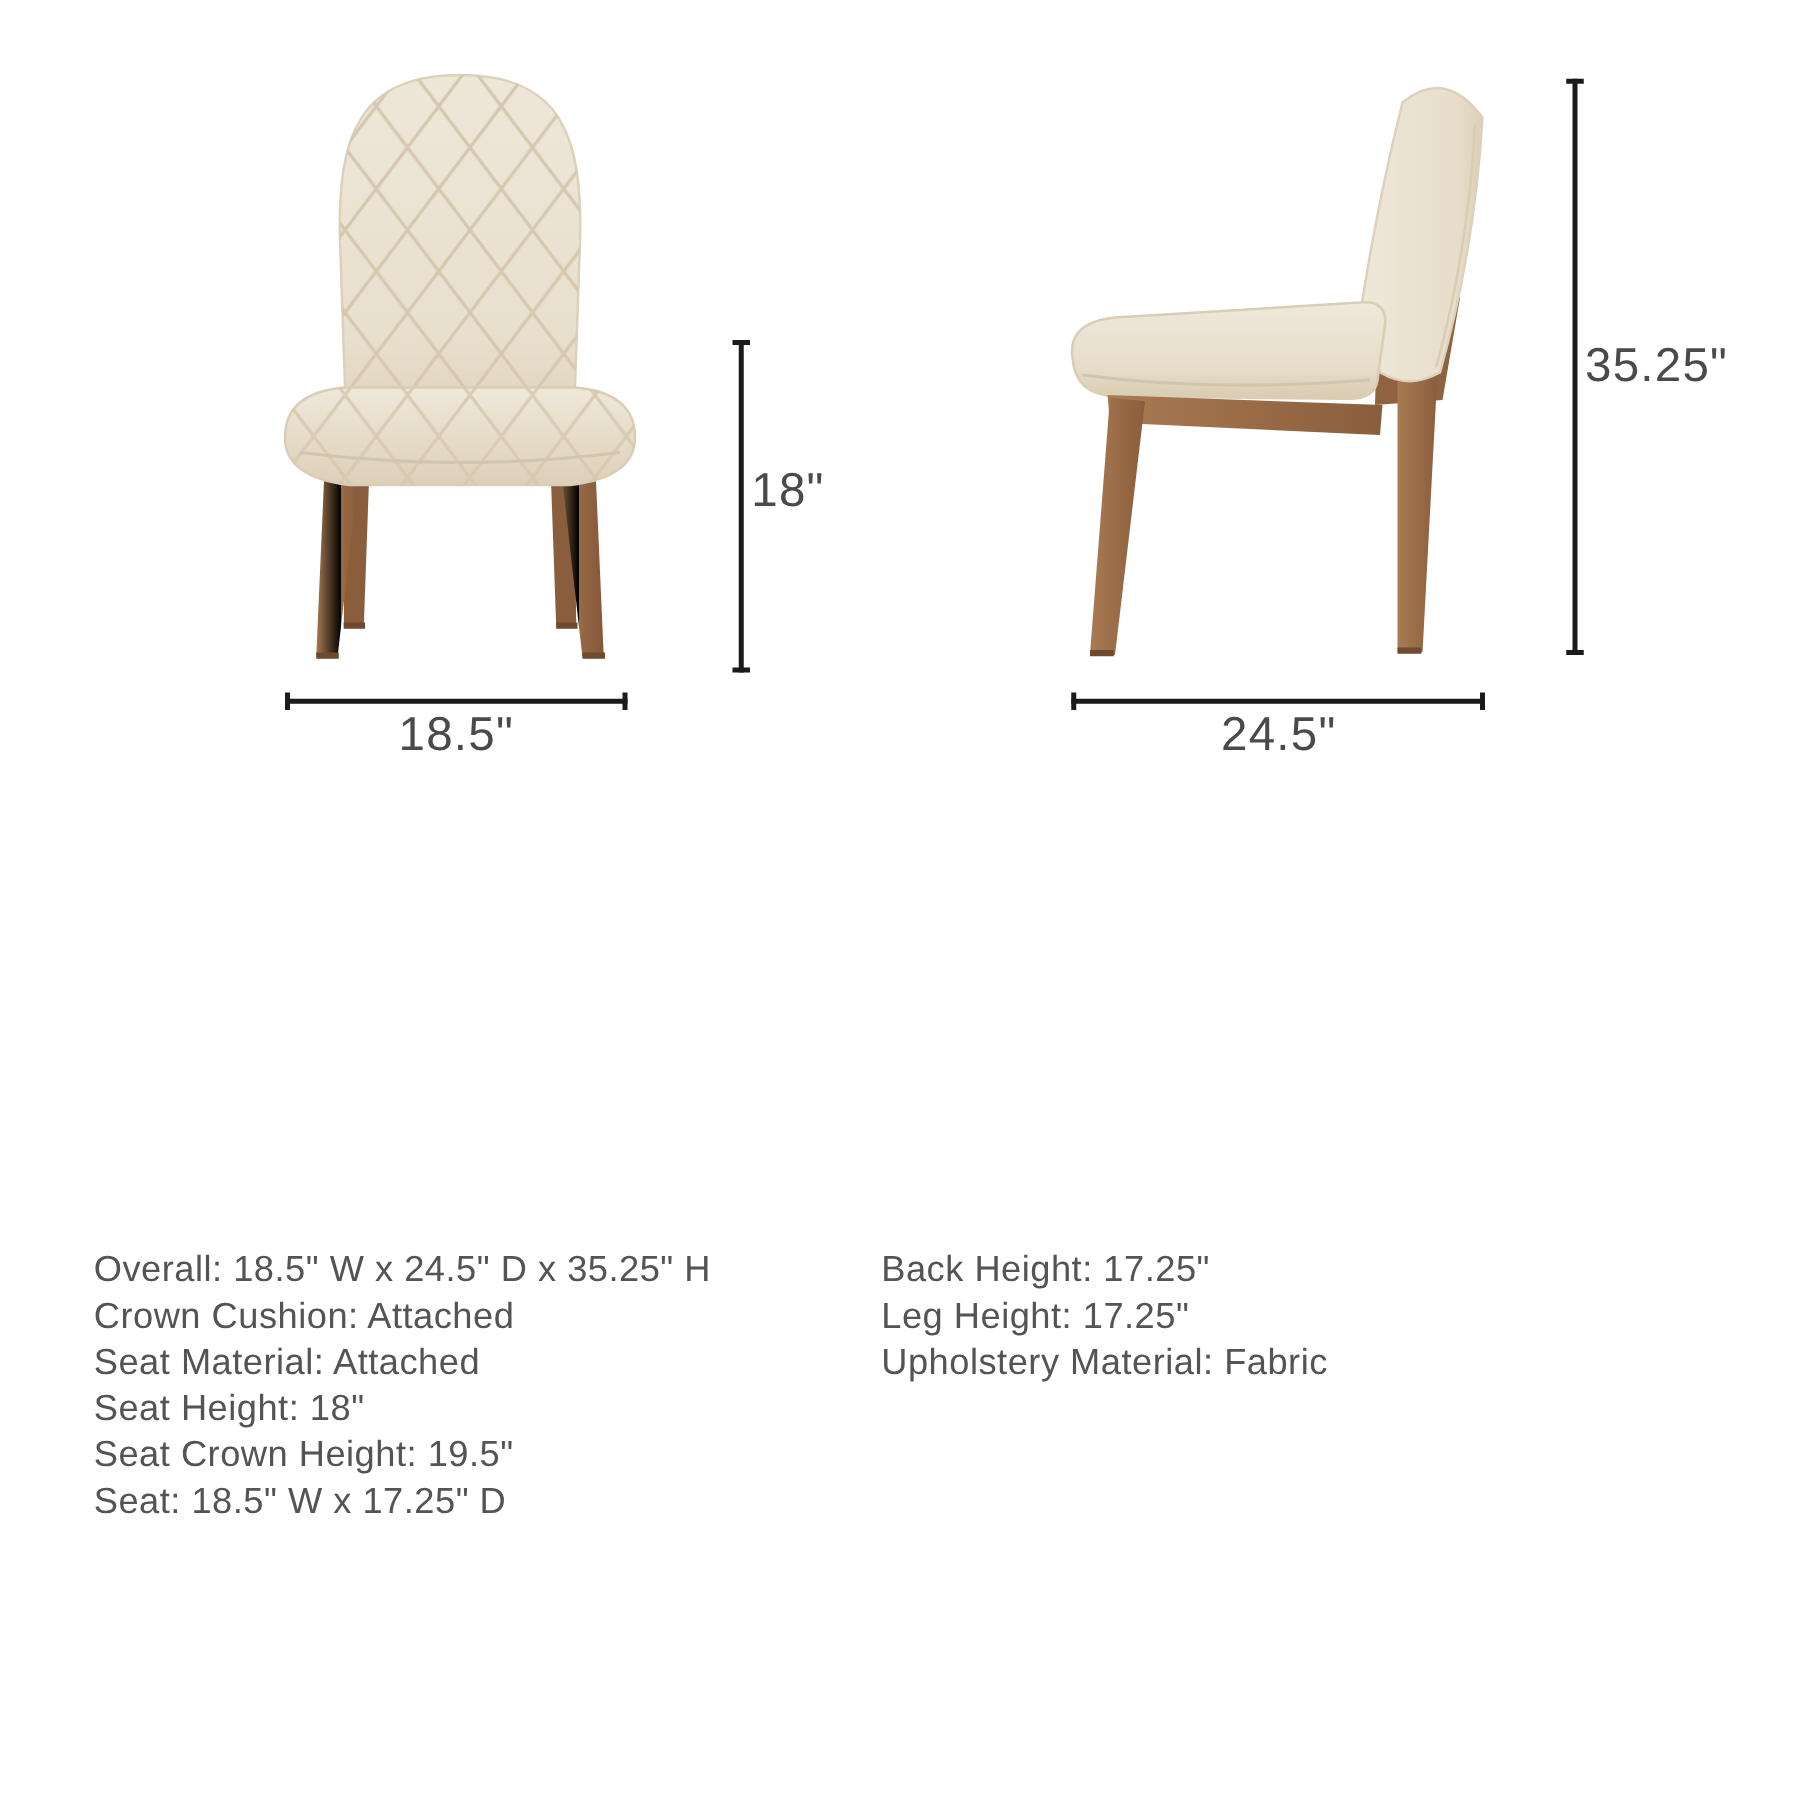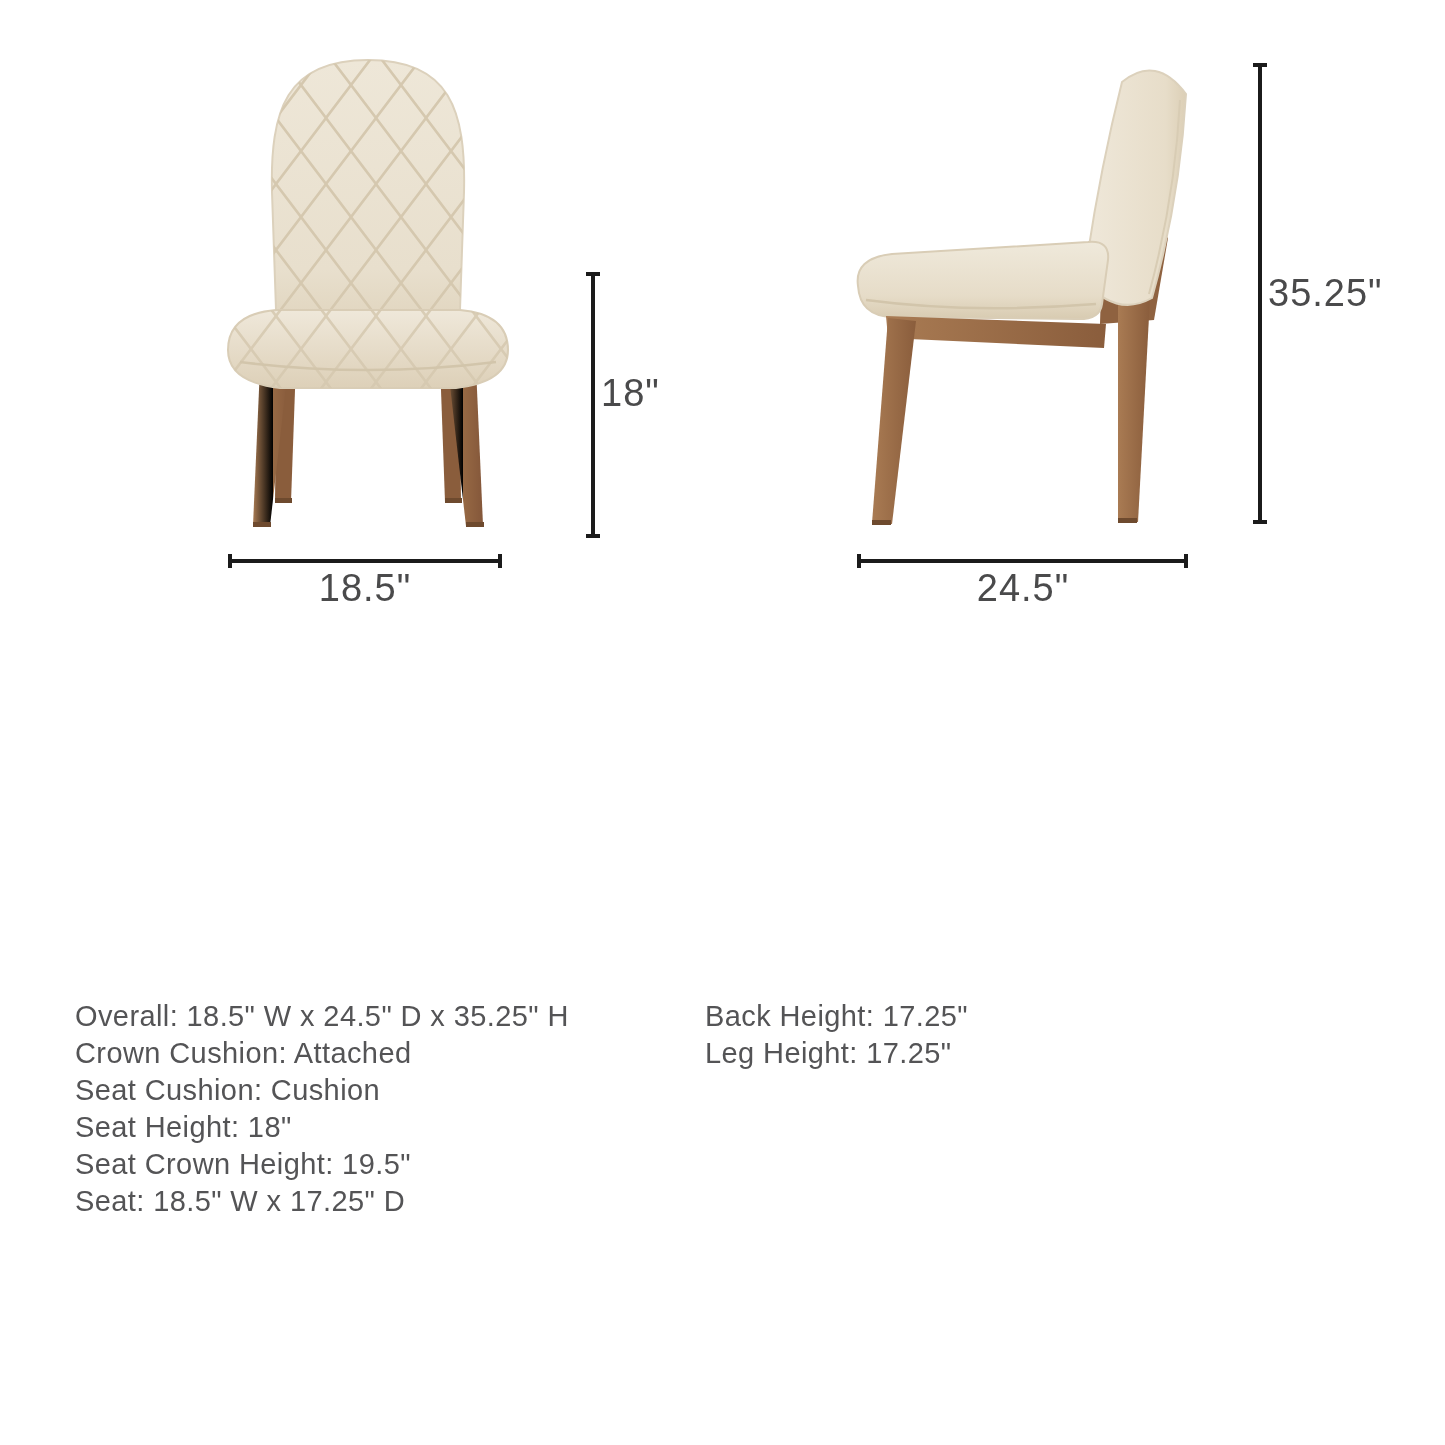--- a/index.html
+++ b/index.html
@@ -142,24 +142,25 @@
 
   <div id="dim-side-height" class="dim-v"></div>
   <div id="label-side-height" class="dim-label">35.25"</div>
 
   <div id="dim-side-depth" class="dim-h"></div>
   <div id="label-side-depth" class="dim-label">24.5"</div>
 
   <div id="spec-col-left" class="spec-col">
     <div class="spec-line">Overall: 18.5" W x 24.5" D x 35.25" H</div>
     <div class="spec-line">Crown Cushion: Attached</div>
-    <div class="spec-line">Seat Cushion: Cushion</div>
+    <div class="spec-line">Seat Material: Attached</div>
     <div class="spec-line">Seat Height: 18"</div>
     <div class="spec-line">Seat Crown Height: 19.5"</div>
     <div class="spec-line">Seat: 18.5" W x 17.25" D</div>
   </div>
 
   <div id="spec-col-right" class="spec-col">
     <div class="spec-line">Back Height: 17.25"</div>
     <div class="spec-line">Leg Height: 17.25"</div>
+    <div class="spec-line">Upholstery Material: Fabric</div>
   </div>
 
 </div>
 
 </body></html>

